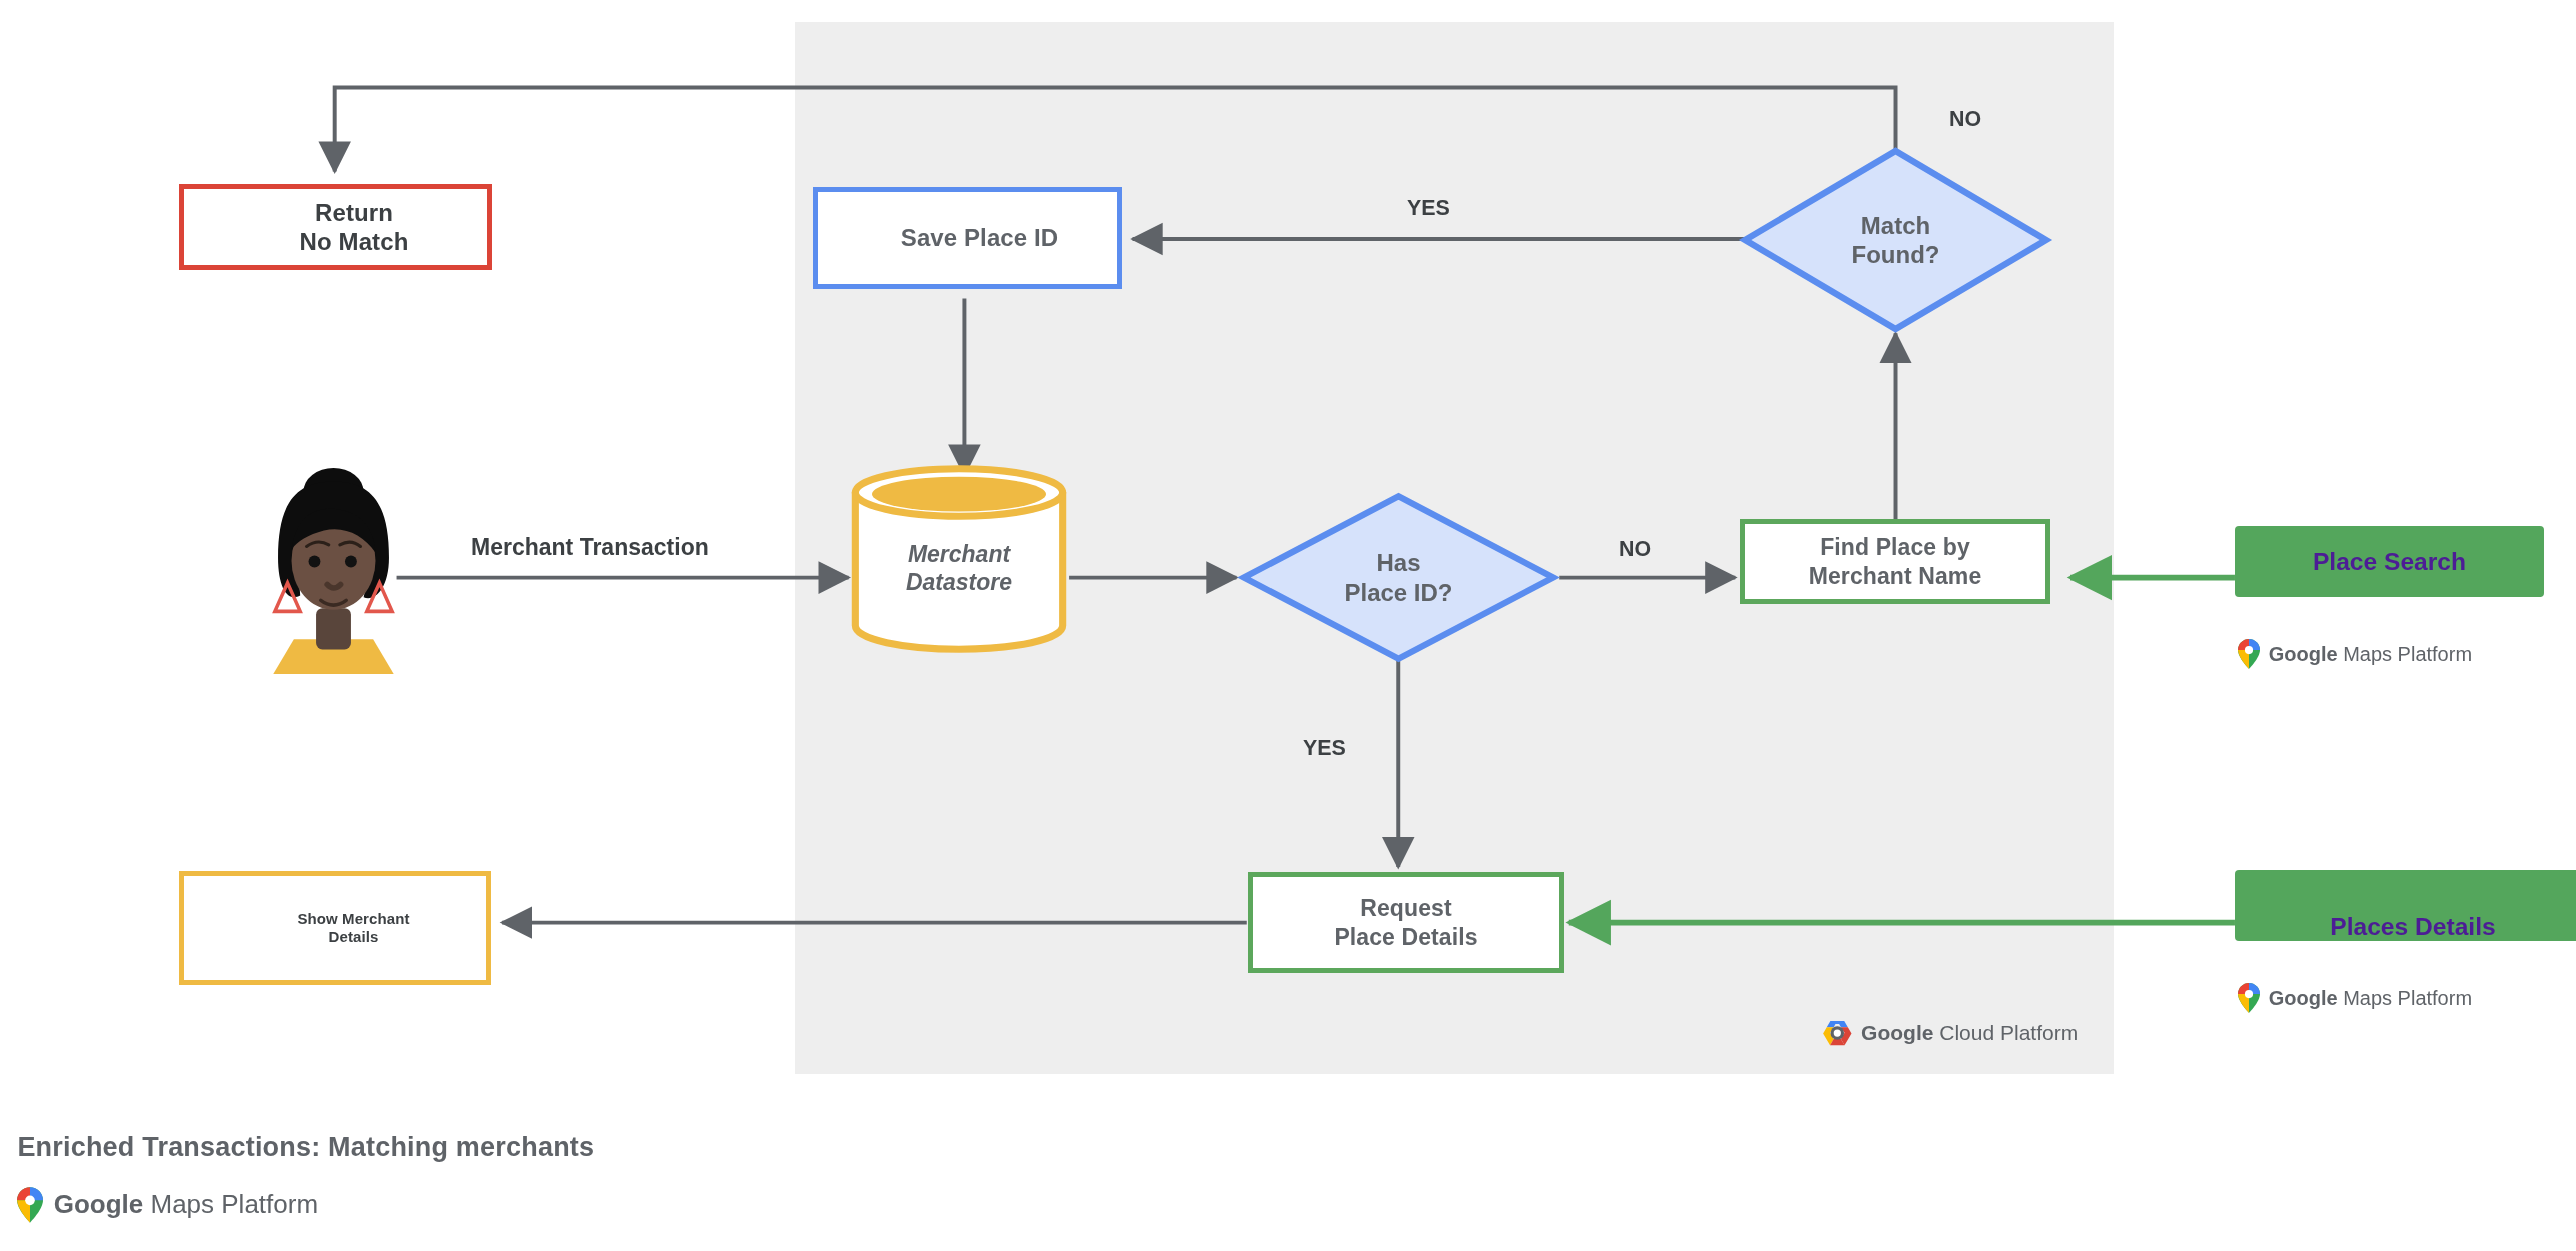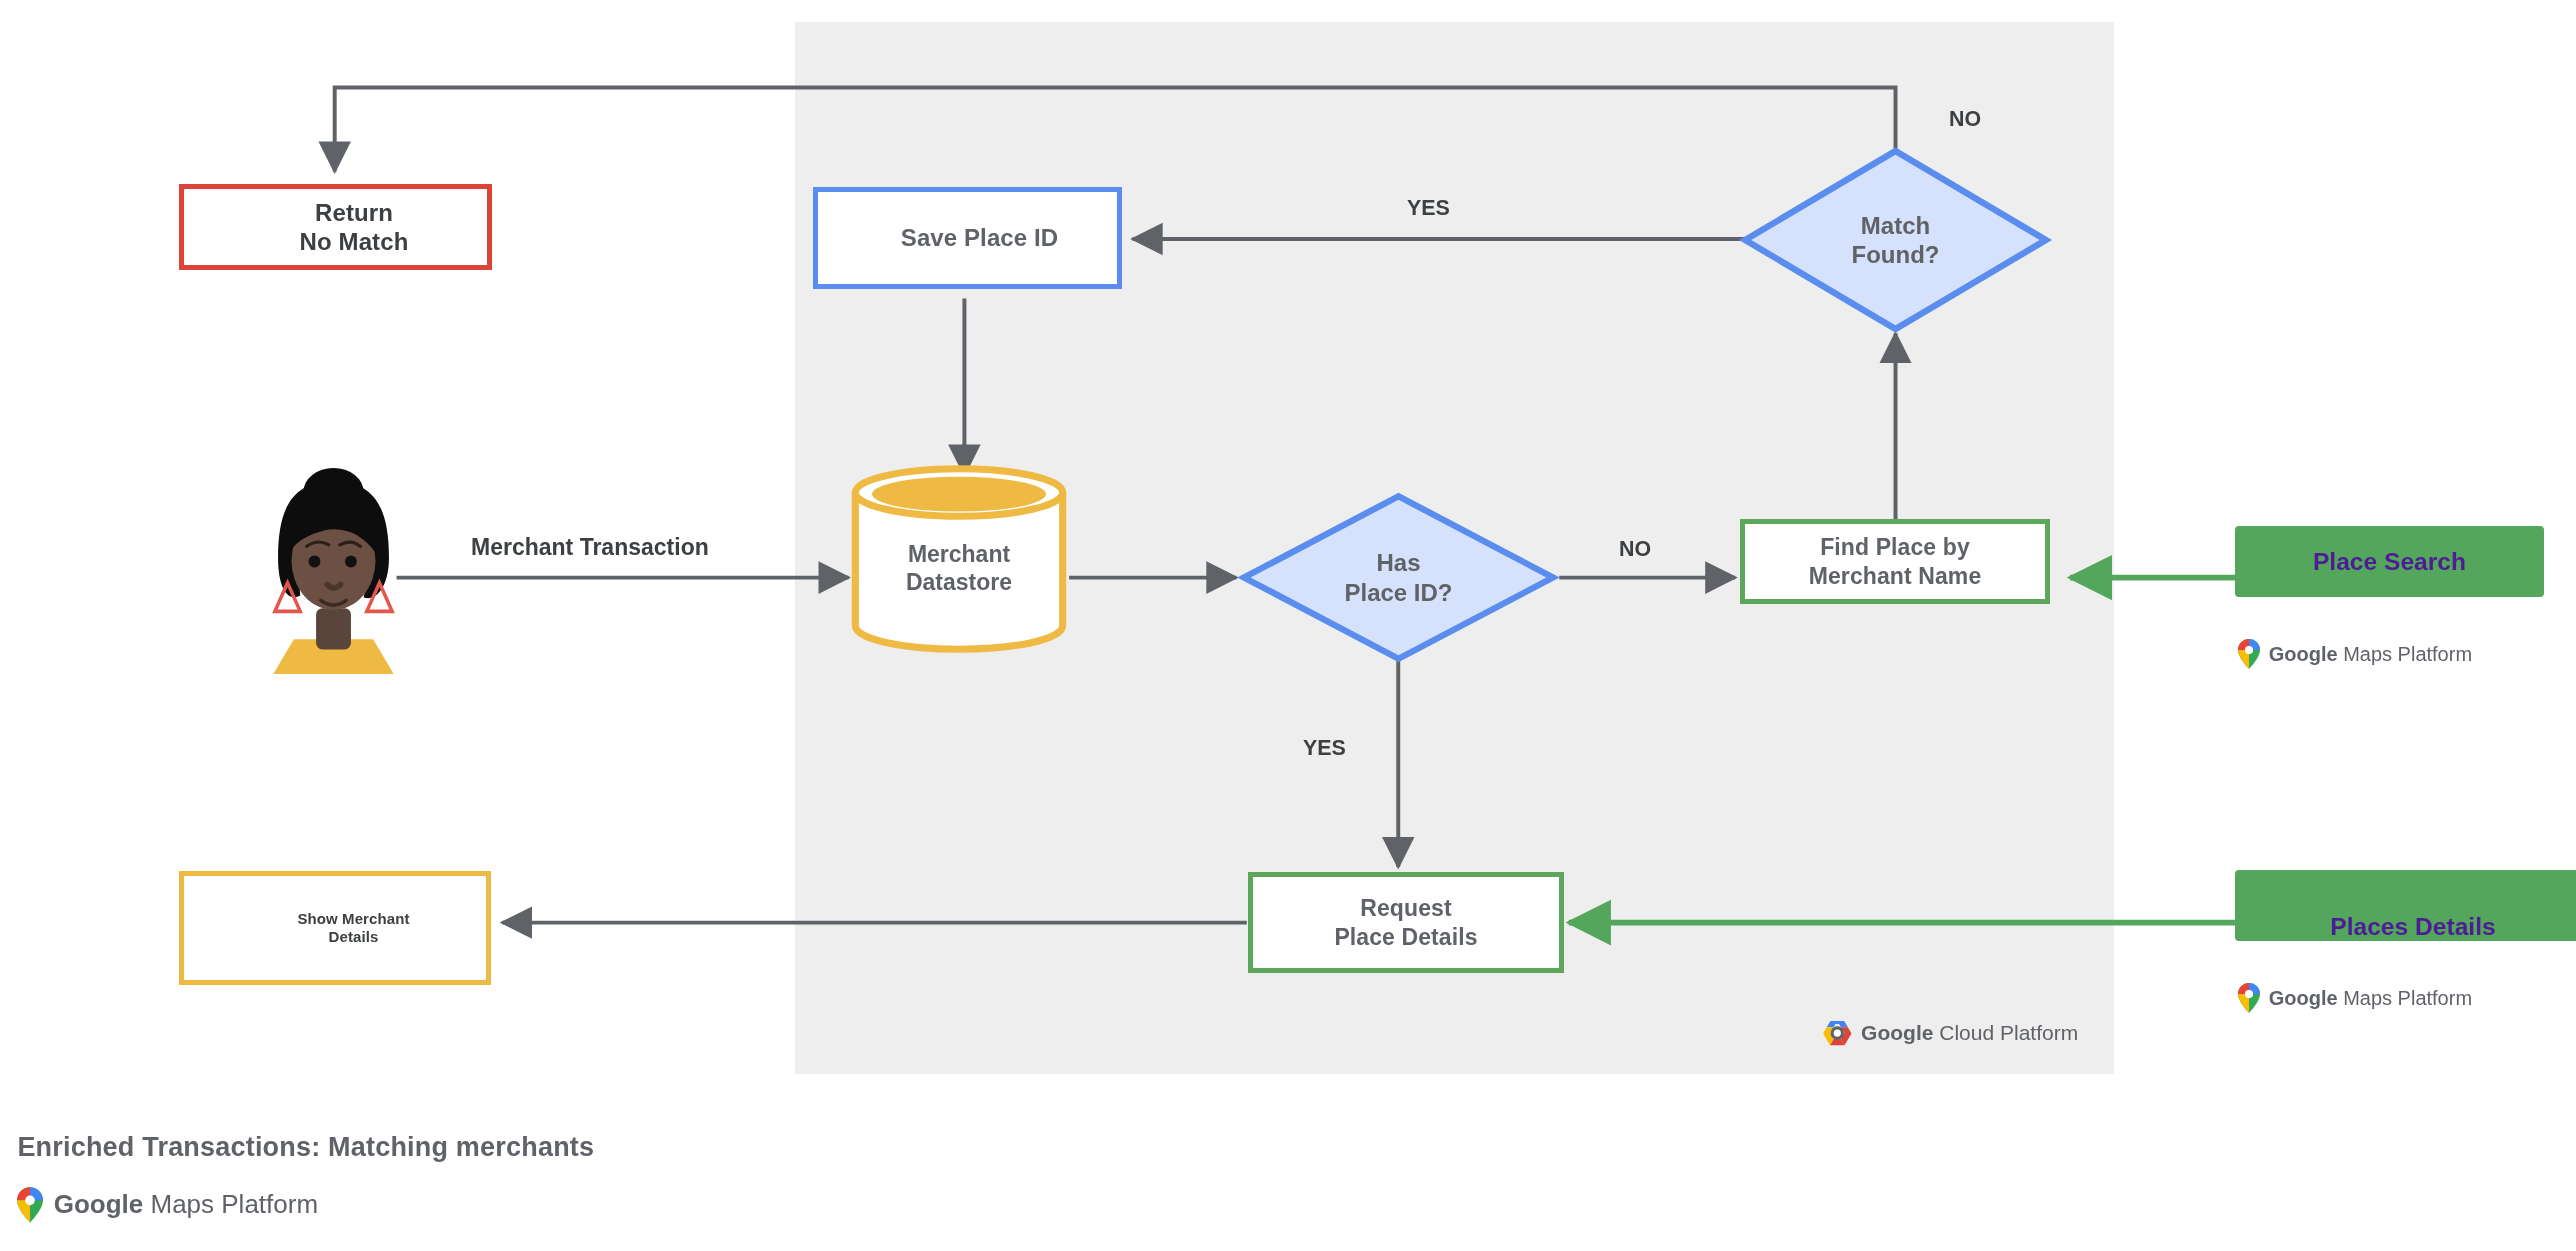--- a/index.html
+++ b/index.html
@@ -210,21 +210,21 @@
   <div class="abs diamond-wrap" style="left:1741px;top:147px;width:309px;height:186px;">
     <svg viewBox="0 0 390 235" style="width:309px;height:186px;">
       <polygon points="195,5 385,117.5 195,230 5,117.5" fill="#D6E2FB" stroke="#5B8DEF" stroke-width="8"></polygon>
     </svg>
     <div class="diamond-text" style="font-size:24px;">Match
 Found?</div>
   </div>
   <div class="abs edge-label" style="left:1949px;top:107px;font-size:21.4px;">NO</div>
   <div class="abs edge-label" style="left:1407px;top:196px;font-size:21.4px;">YES</div>
 
-  <div class="abs" style="left:849px;top:464px;width:220px;height:190px;">
+  <div class="abs" style="left:849px;top:464px;width:220px;height:190px;font-style:italic;">
     <svg viewBox="0 0 278 240" style="width:220px;height:190px;">
 
       <path d="M8 36 L8 204 C8 222 70 234 139 234 C208 234 270 222 270 204 L270 36 Z" fill="#FFFFFF" stroke="#EFBA43" stroke-width="9" stroke-linejoin="round"></path>
 
       <ellipse cx="139" cy="36" rx="131" ry="30" fill="#FFFFFF" stroke="#EFBA43" stroke-width="9"></ellipse>
 
       <ellipse cx="139" cy="38" rx="110" ry="22" fill="#EFBA43"></ellipse>
     </svg>
     <div class="abs" style="left:0;top:76px;width:220px;text-align:center;font-size:23px;font-weight:bold;color:#5F6368;white-space:pre-line;line-height:1.22;">Merchant
 Datastore</div>

